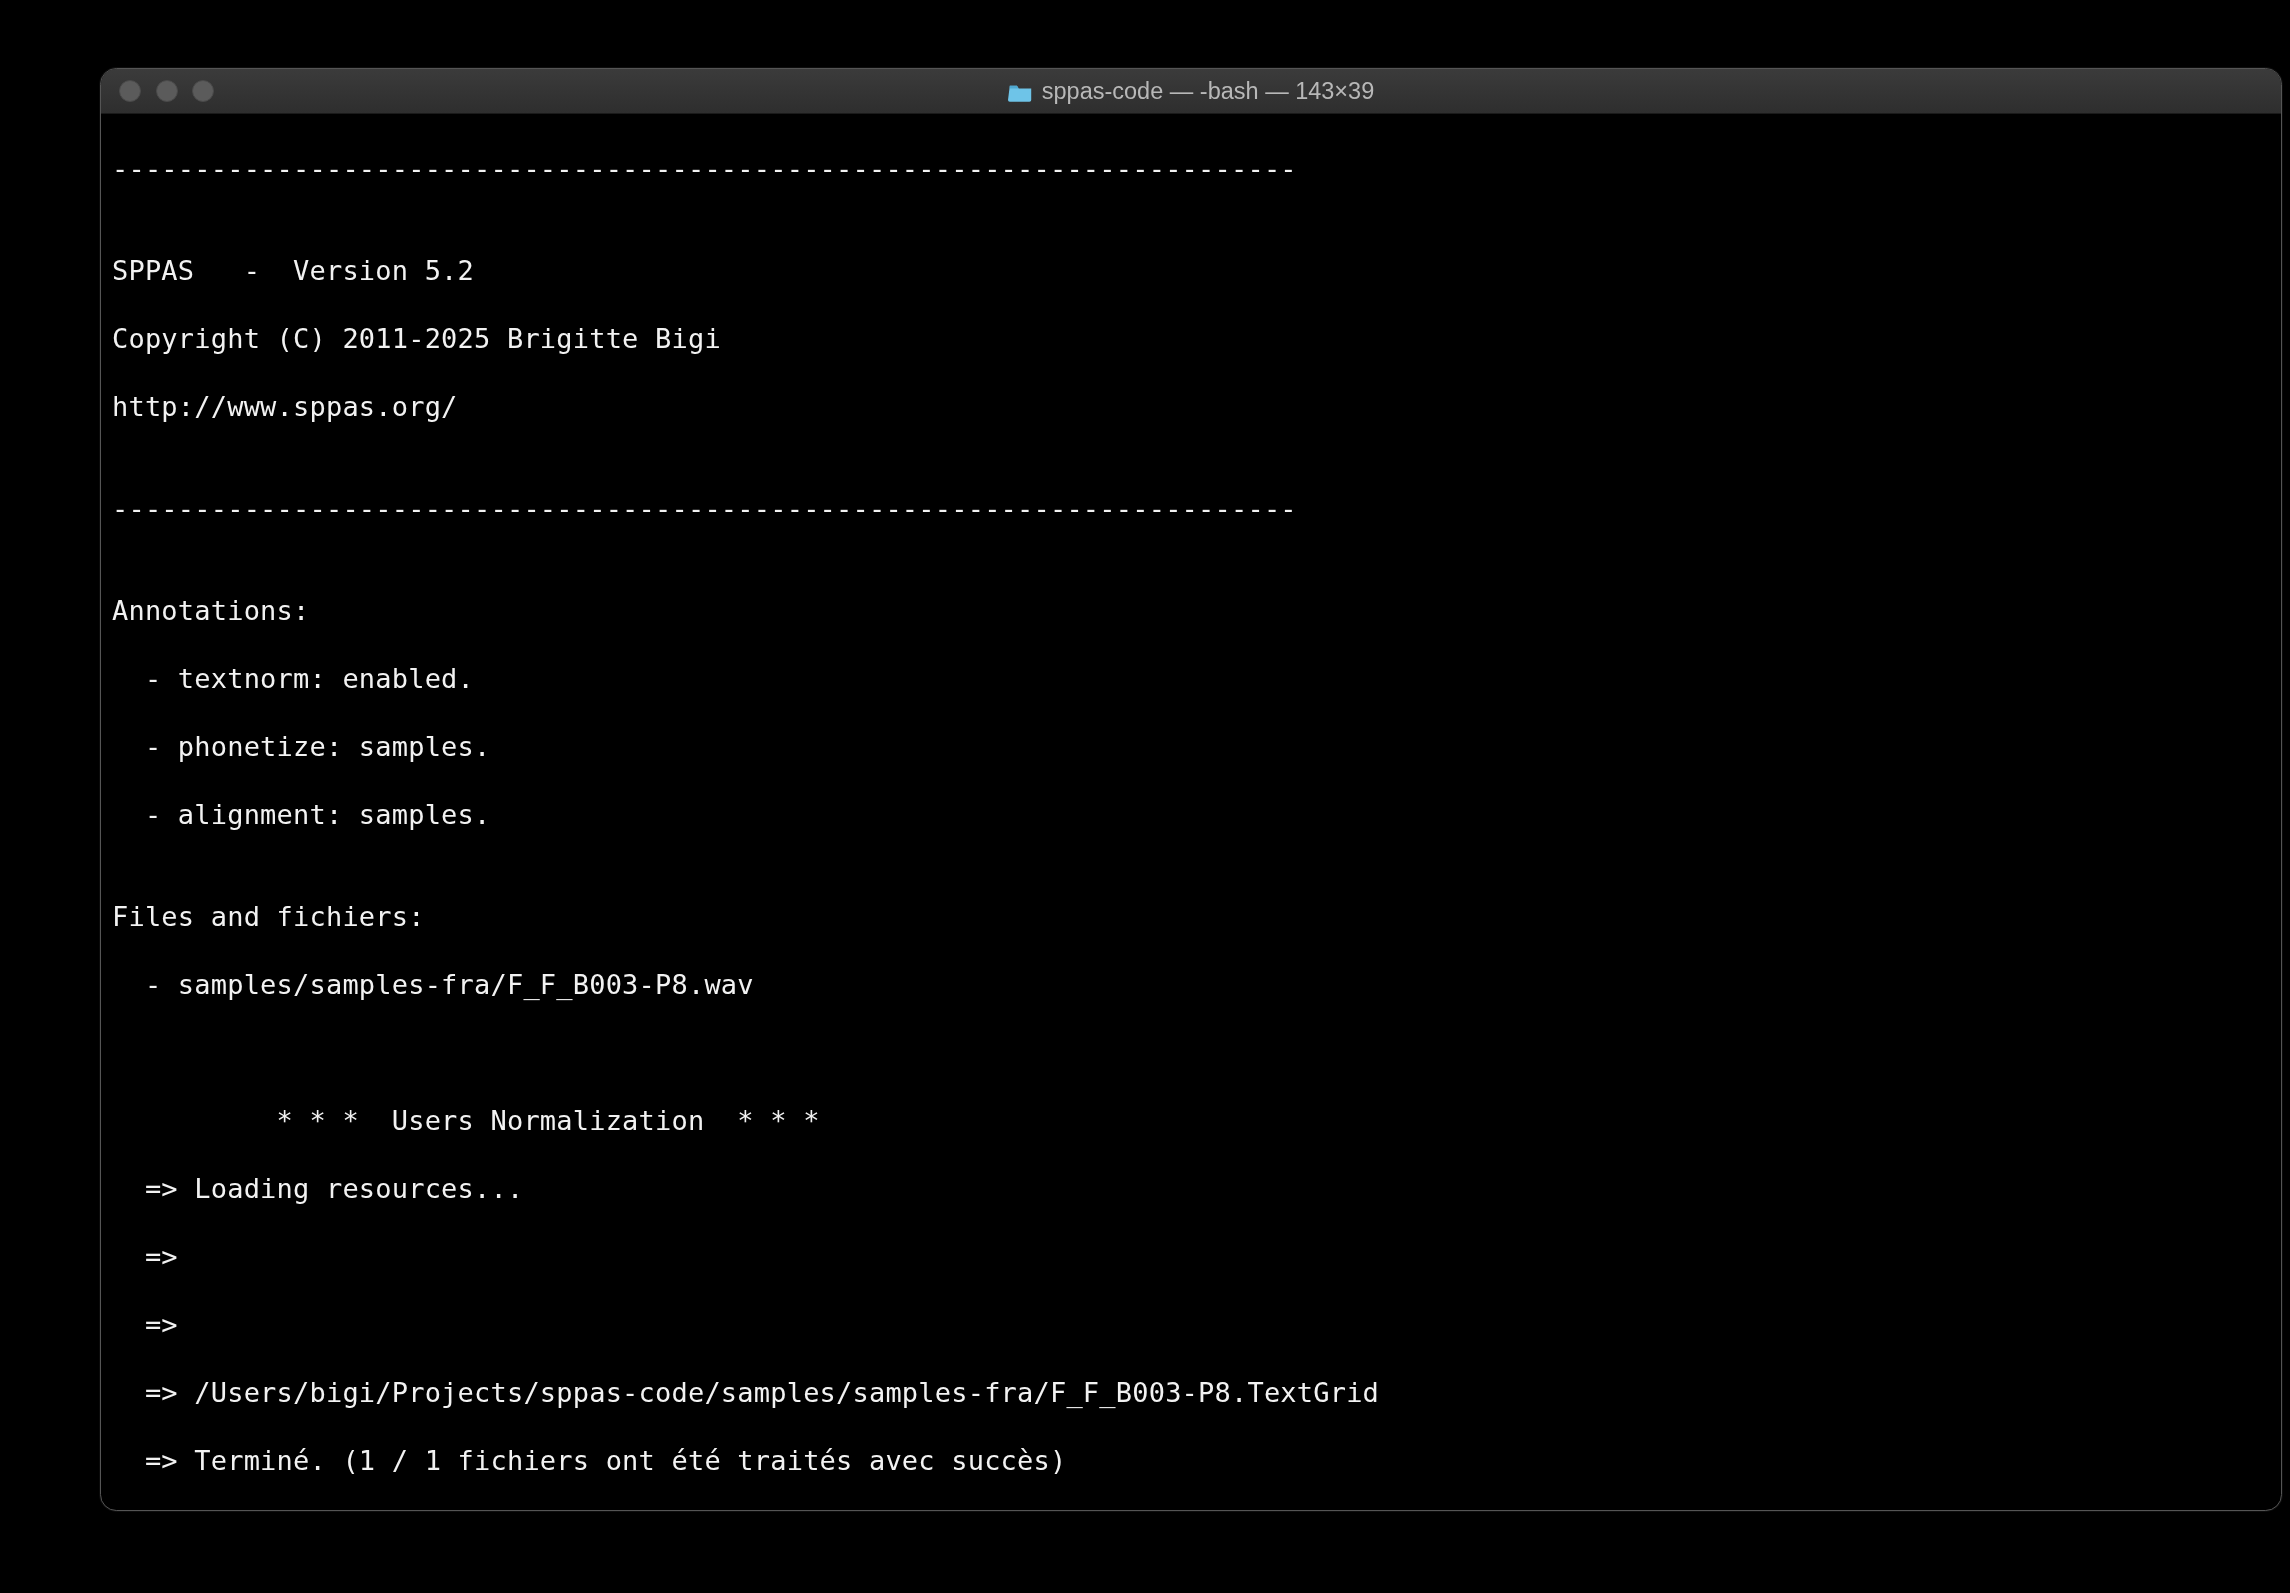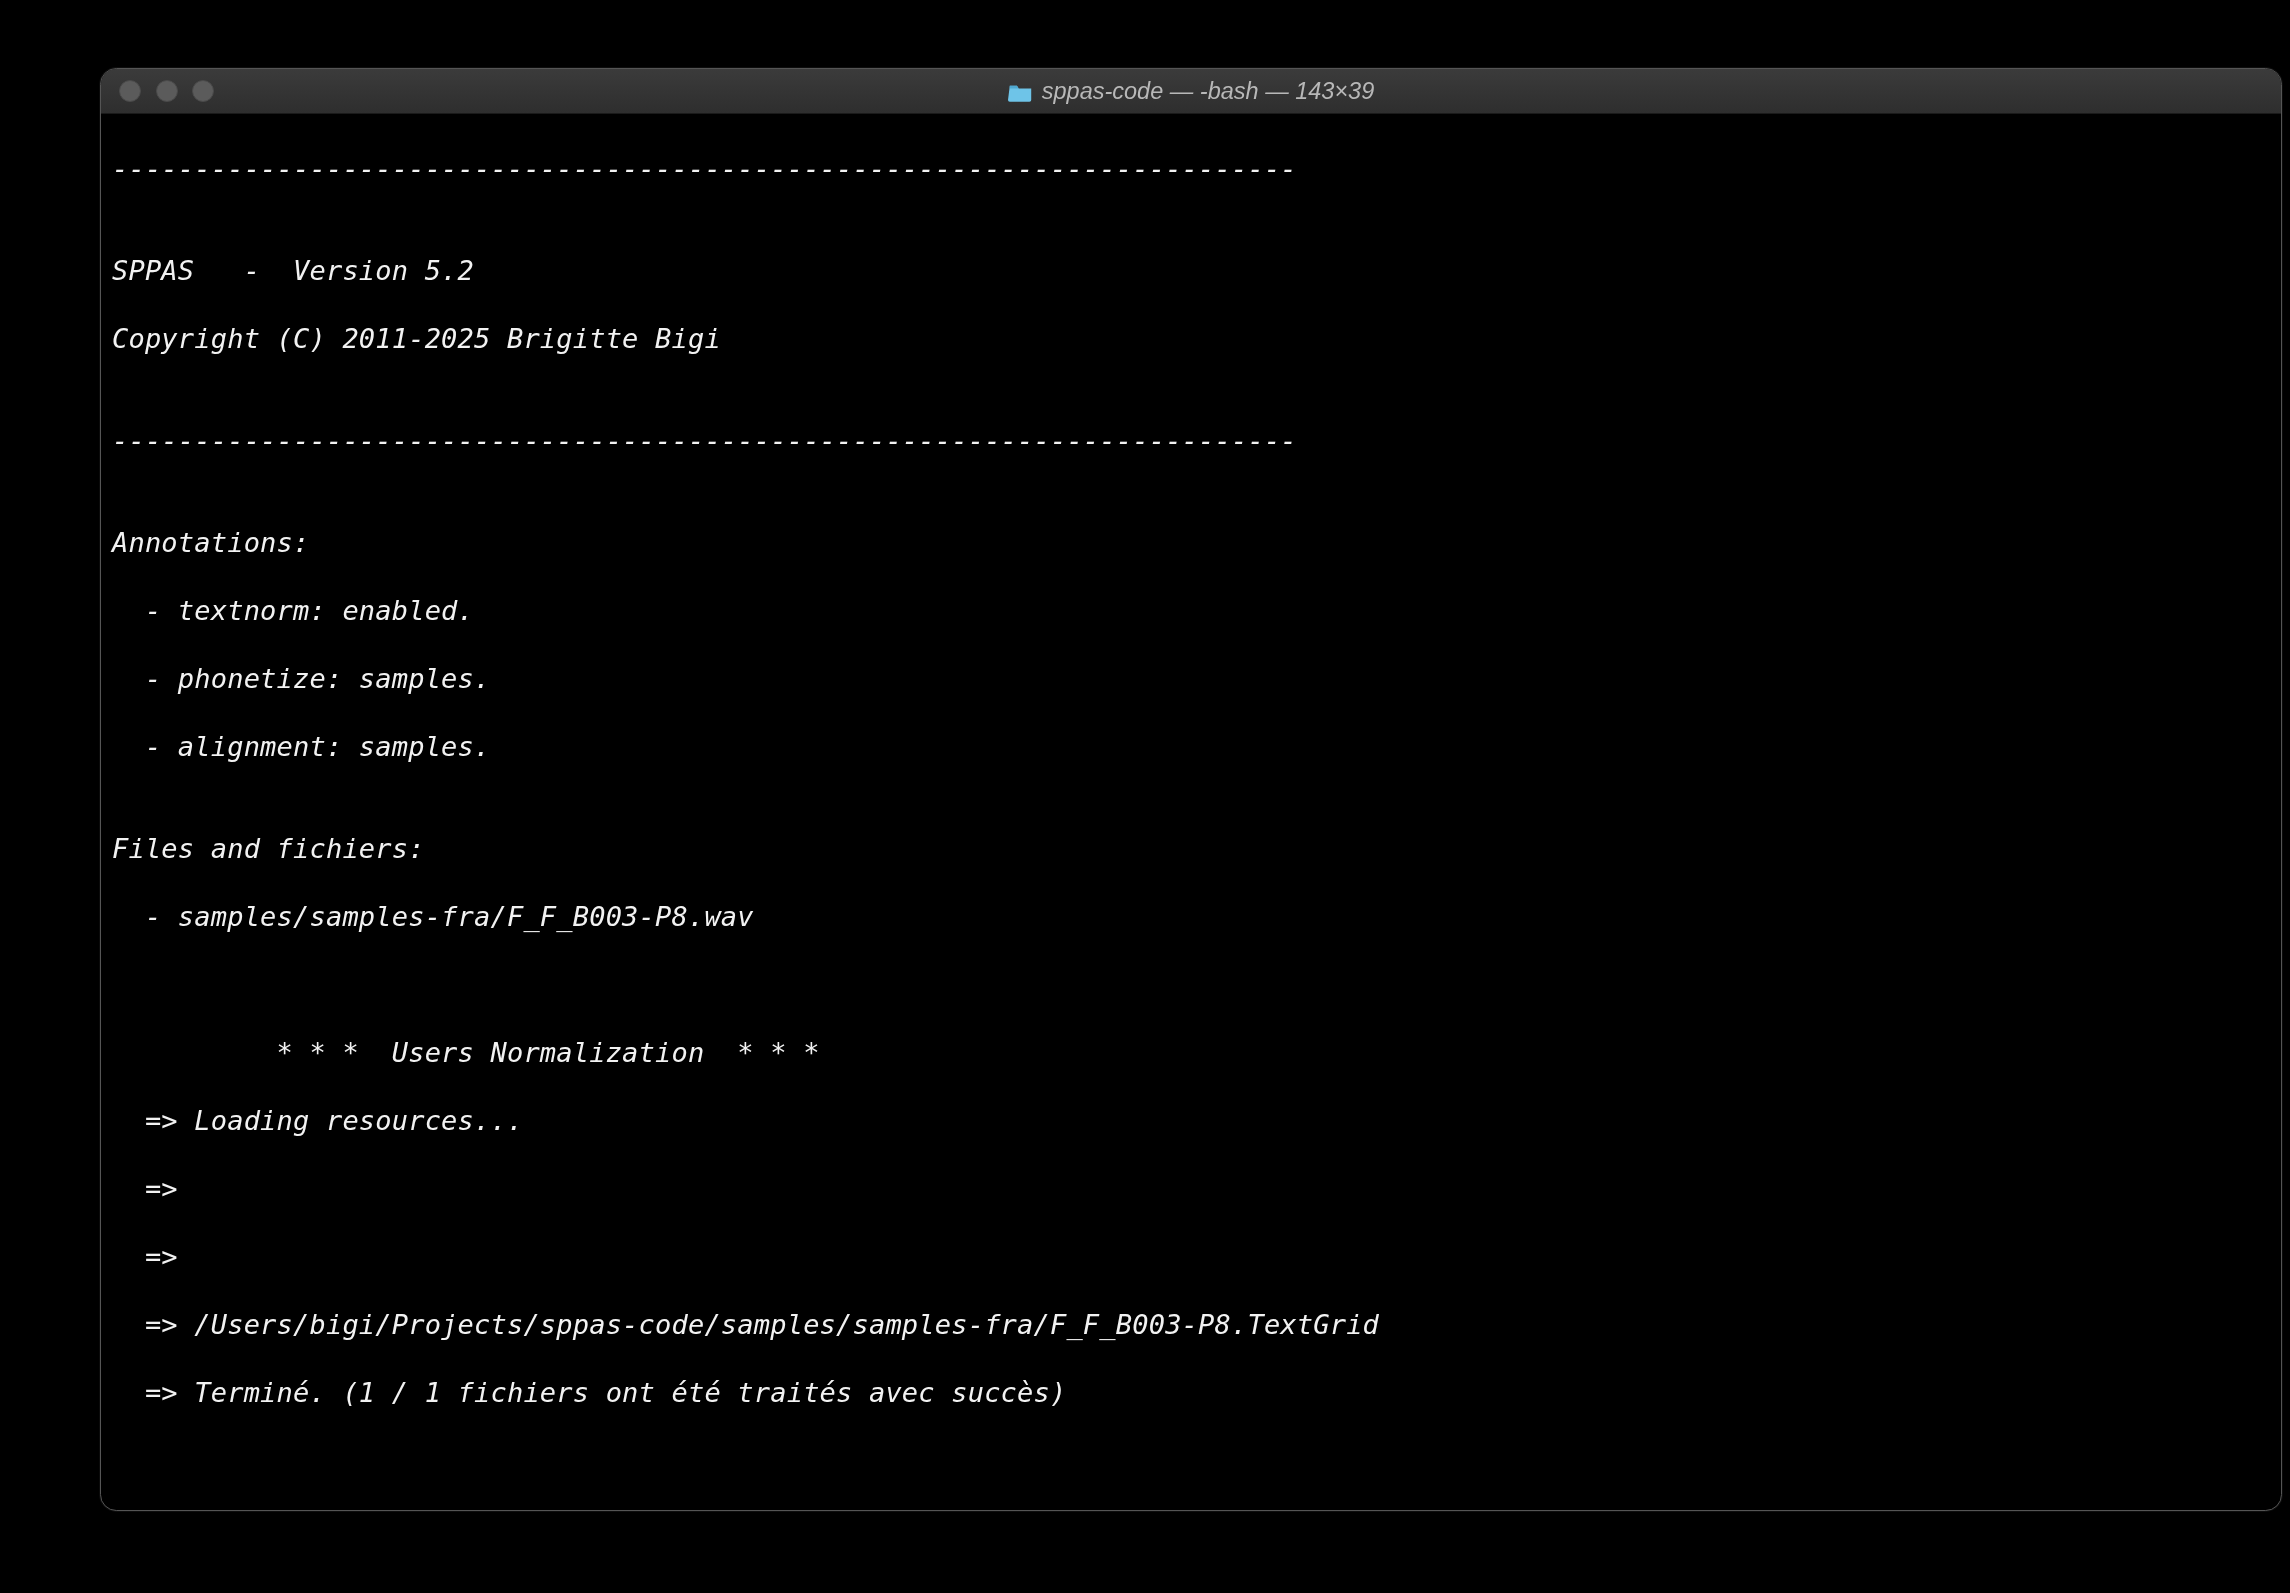--- a/index.html
+++ b/index.html
@@ -14,21 +14,20 @@
       position: absolute;
       left: 100px;
       top: 68px;
       width: 2182px;
       height: 1443px;
       background: #000;
       border: 0.9px solid #555;
       border-radius: 16.3px;
       overflow: hidden;
       box-shadow: 0 0 0 0.9px rgba(255,255,255,0.05);
-      font-style: italic;
     }
     .titlebar {
       height: 45px;
       background: linear-gradient(to bottom, #3b3b3b, #2e2e2e);
       border-bottom: 0.9px solid #1a1a1a;
       display: flex;
       align-items: center;
       position: relative;
     }
     .window-controls {
@@ -93,20 +92,21 @@
       </span>
       <span>sppas-code — -bash — 143×39</span>
     </div>
   </div>
 
   <div class="terminal-body">
 <span class="terminal-line">------------------------------------------------------------------------</span>
 <span class="terminal-line"></span>
 <span class="terminal-line">SPPAS   -  Version 5.2</span>
 <span class="terminal-line">Copyright (C) 2011-2025 Brigitte Bigi</span>
+<span class="terminal-line">http://www.sppas.org/</span>
 <span class="terminal-line"></span>
 <span class="terminal-line">------------------------------------------------------------------------</span>
 <span class="terminal-line"></span>
 <span class="terminal-line">Annotations:</span>
 <span class="terminal-line">  - textnorm: enabled.</span>
 <span class="terminal-line">  - phonetize: samples.</span>
 <span class="terminal-line">  - alignment: samples.</span>
 <span class="terminal-line"></span>
 <span class="terminal-line">Files and fichiers:</span>
 <span class="terminal-line">  - samples/samples-fra/F_F_B003-P8.wav</span>

